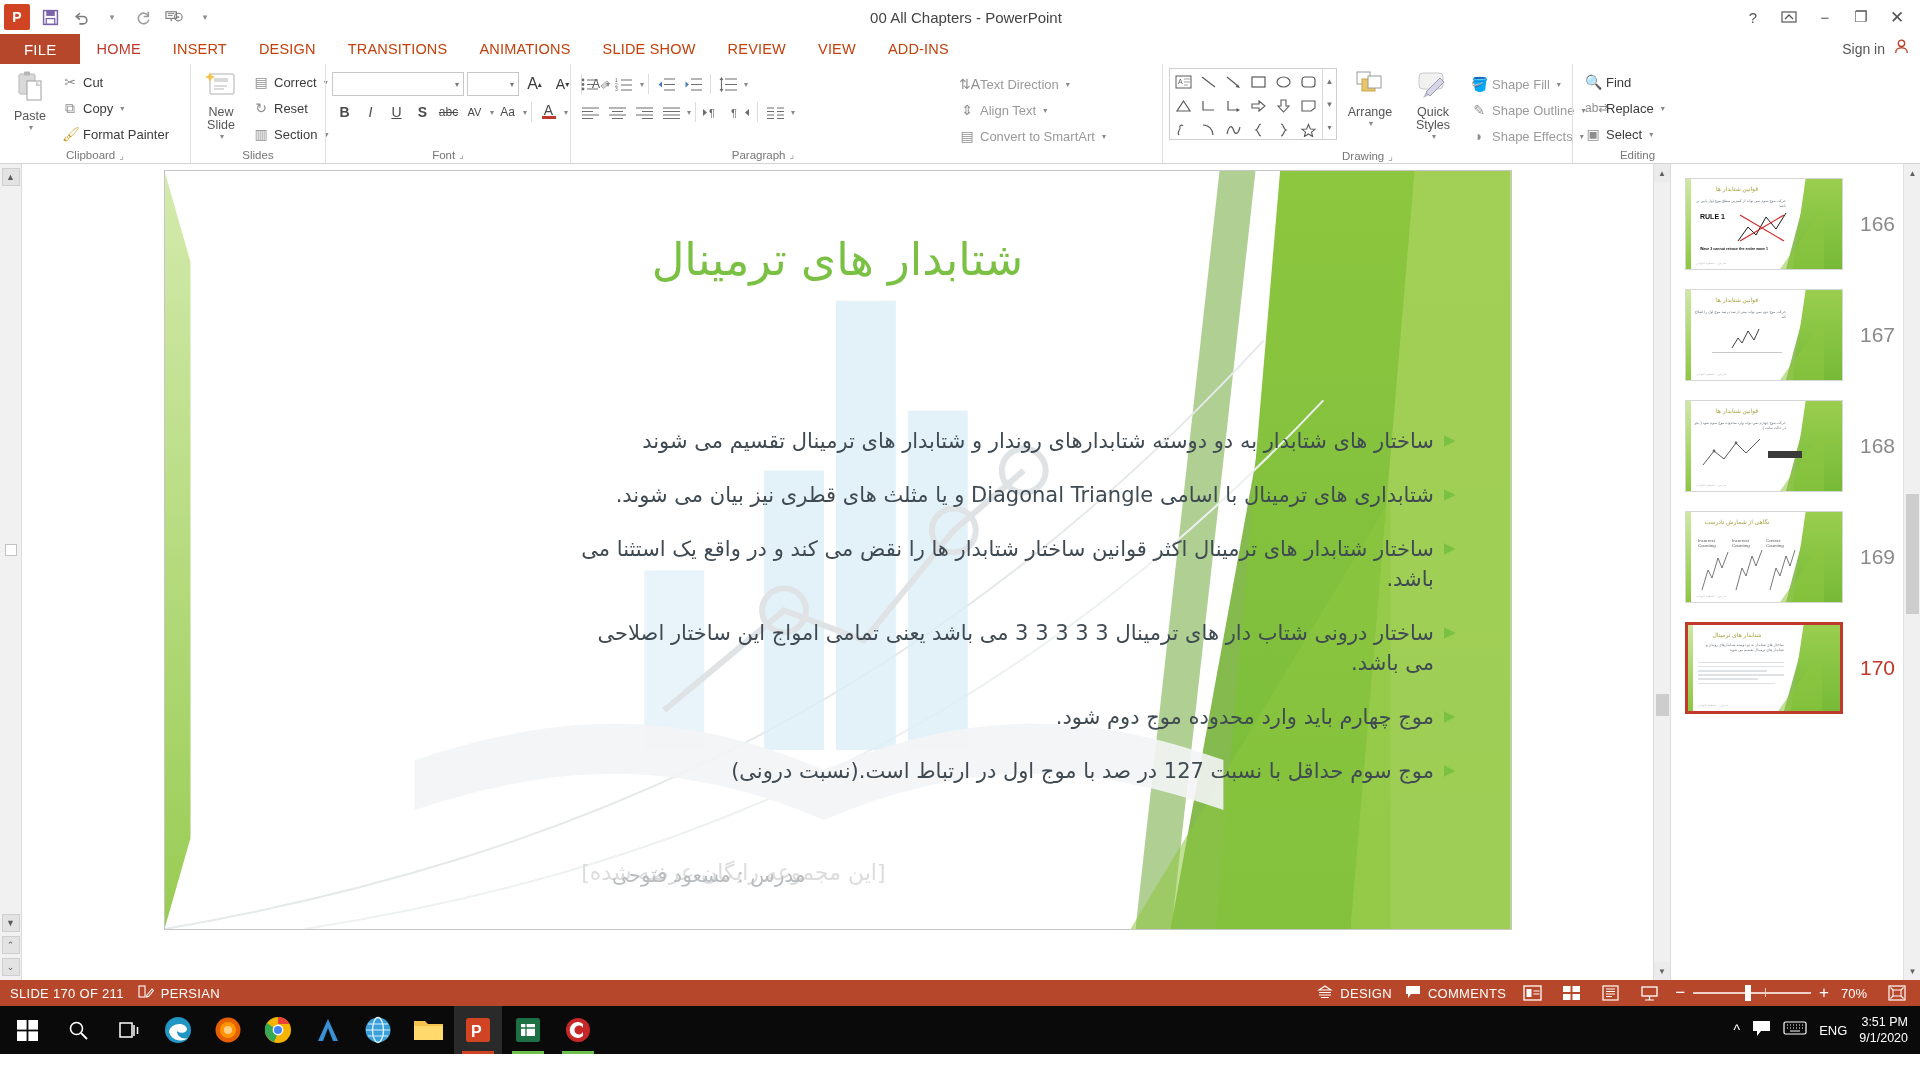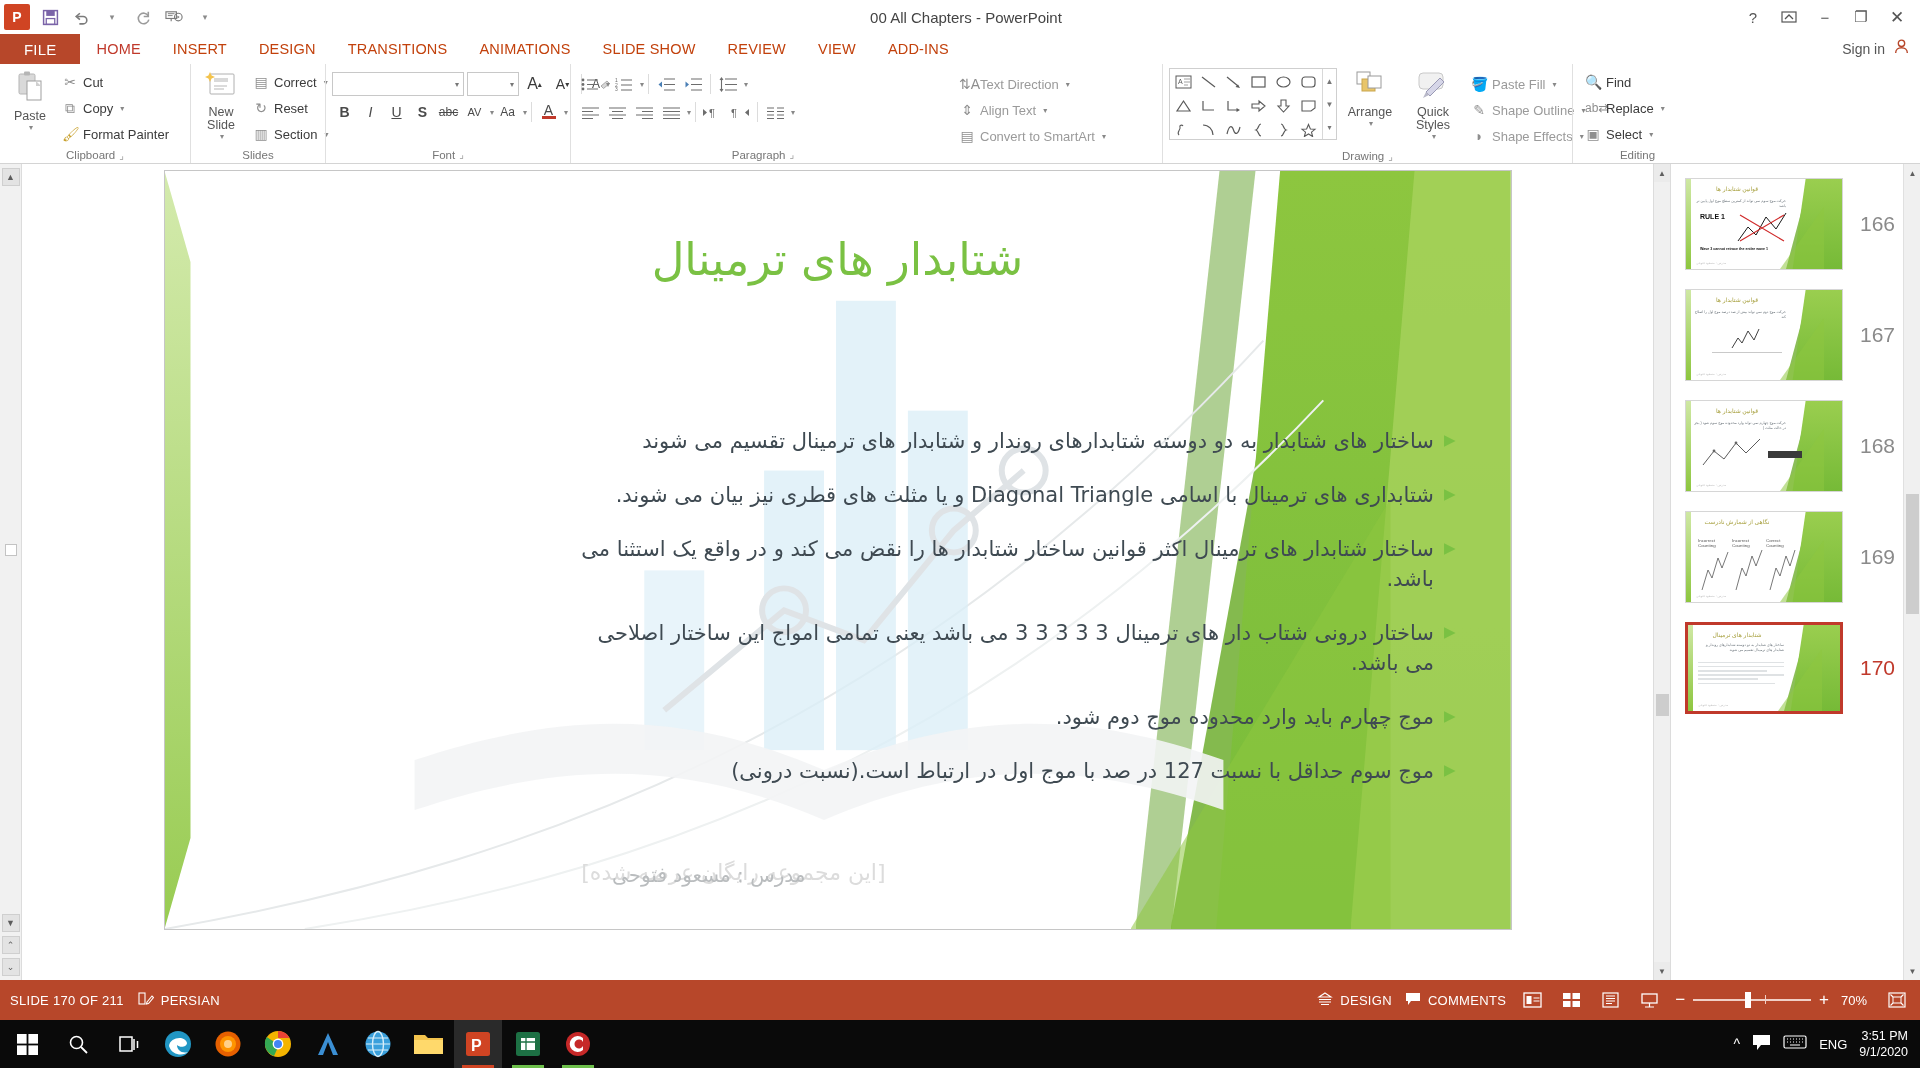--- a/index.html
+++ b/index.html
@@ -237,21 +237,21 @@
   .panel-scroll {
     position:absolute; right:0; top:0; bottom:0; width:17px; background:#f0f0f0;
     border-left:1px solid #e0e0e0;
   }
   .ps-arrow { width:17px; height:18px; display:flex; align-items:center; justify-content:center;
     font-size:8px; color:#5f5f5f; }
   .ps-thumb { position:absolute; top:330px; left:2px; width:13px; height:120px; background:#cdcdcd; }
 
   
   .statusbar {
-    height:40px; background:#b7472a; display:flex; align-items:center;
+    height:26px; background:#b7472a; display:flex; align-items:center;
     color:#fff; font-size:13px; padding:0 10px; gap:14px;
   }
   .sb-item { display:flex; align-items:center; gap:7px; letter-spacing:.3px; }
   .sb-right { margin-left:auto; display:flex; align-items:center; gap:13px; }
   .sb-ico { font-size:14px; }
   .viewbtn { width:26px; height:22px; display:flex; align-items:center; justify-content:center; }
   .zoomwrap { display:flex; align-items:center; gap:8px; }
   .zoomtrack { width:118px; height:2px; background:#f0cfc6; position:relative; }
   .zoomthumb { position:absolute; left:52px; top:-7px; width:6px; height:16px; background:#fff; }
   .zoomtick { position:absolute; left:72px; top:-4px; width:1px; height:9px; background:#f0cfc6; }
@@ -717,21 +717,21 @@
               <path d="M10 22 l-3 6 6-3z" fill="#b9b9c9"></path>
             </svg>
         </span>
         <span class="lbl">Quick Styles</span>
         <span class="caret">▾</span>
       </div>
 
       <div class="smcol" style="padding-top:4px;">
         <div class="smbtn" style="color:#9a9a9a;">
           <span class="g">🪣</span>
-          <span>Paste Fill</span>
+          <span>Shape Fill</span>
           <span class="caret">▾</span>
         </div>
         <div class="smbtn" style="color:#9a9a9a;">
           <span class="g">✎</span>
           <span>Shape Outline</span>
           <span class="caret">▾</span>
         </div>
         <div class="smbtn" style="color:#9a9a9a;">
           <span class="g">◗</span>
           <span>Shape Effects</span>

